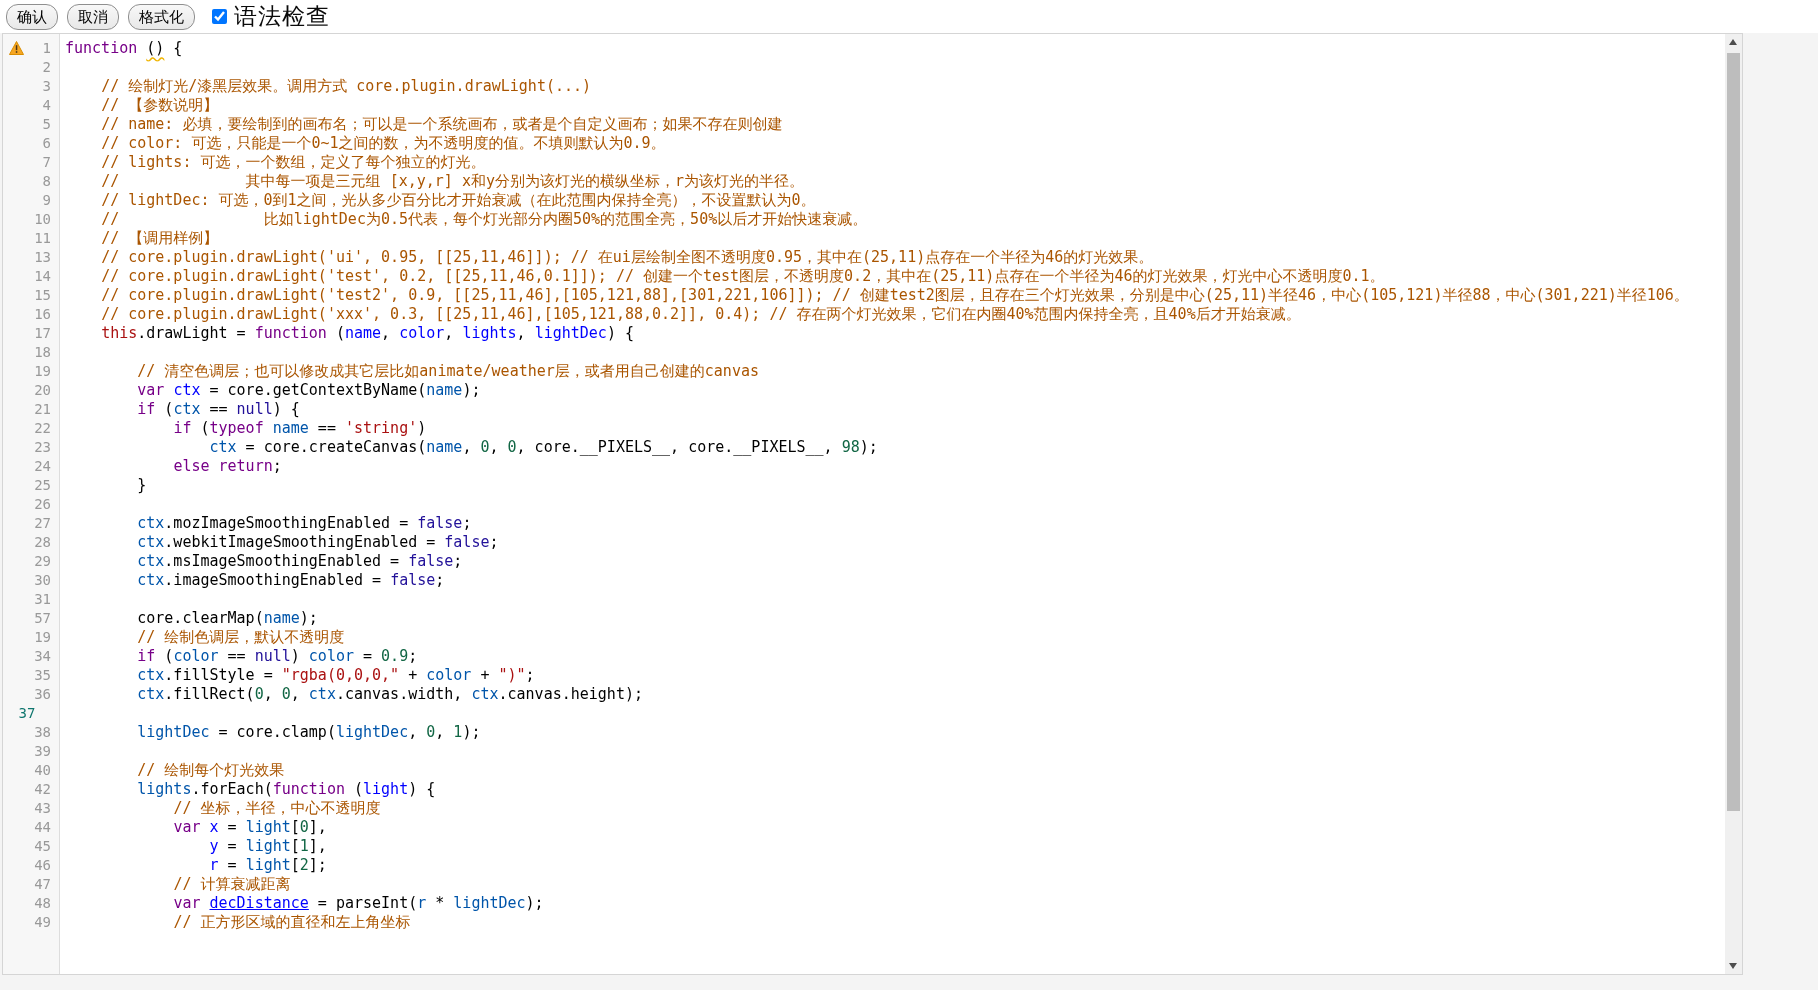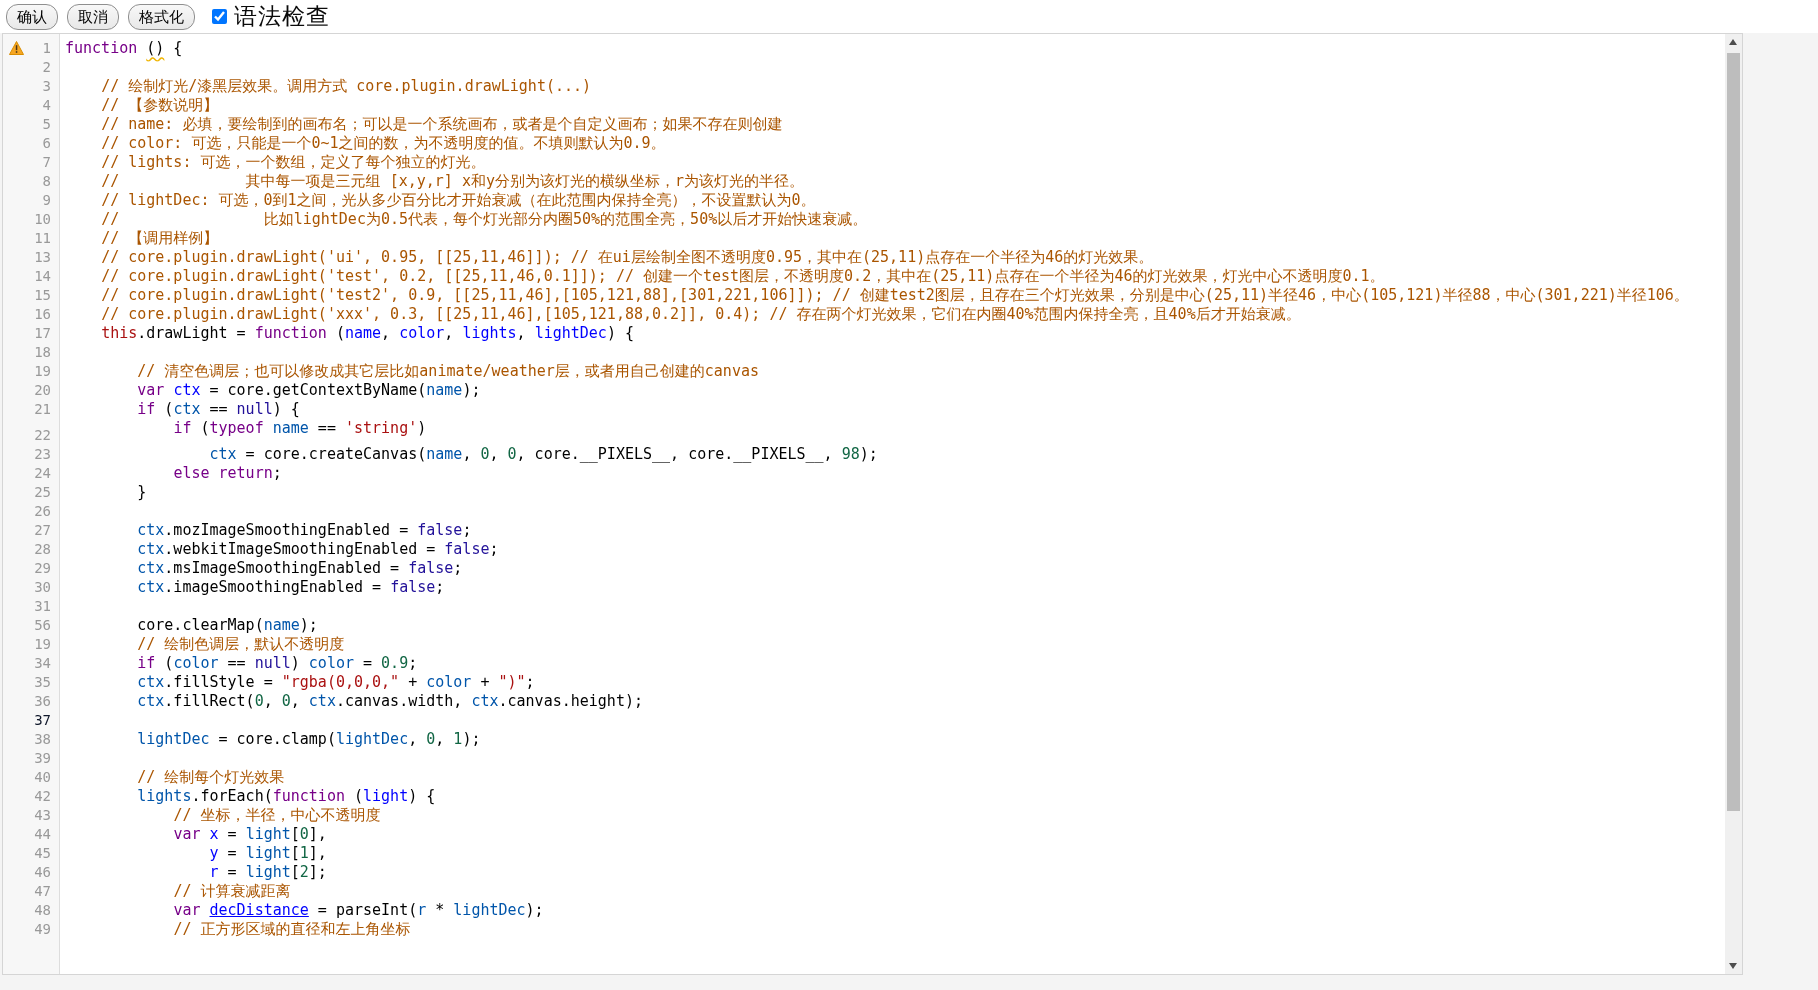--- a/index.html
+++ b/index.html
@@ -138,21 +138,21 @@
       </div>
       <div class="row">
         <span class="gut" style="color: rgb(153, 153, 153);">20</span>
         <span class="code"><span style="color: rgb(0, 0, 0);">        </span><span style="color: rgb(119, 0, 136);">var</span><span style="color: rgb(0, 0, 0);"> </span><span style="color: rgb(0, 0, 255);">ctx</span><span style="color: rgb(0, 0, 0);"> = core.getContextByName(</span><span style="color: rgb(0, 85, 170);">name</span><span style="color: rgb(0, 0, 0);">);</span></span>
       </div>
       <div class="row">
         <span class="gut" style="color: rgb(153, 153, 153);">21</span>
         <span class="code"><span style="color: rgb(0, 0, 0);">        </span><span style="color: rgb(119, 0, 136);">if</span><span style="color: rgb(0, 0, 0);"> (</span><span style="color: rgb(0, 85, 170);">ctx</span><span style="color: rgb(0, 0, 0);"> == </span><span style="color: rgb(34, 17, 153);">null</span><span style="color: rgb(0, 0, 0);">) {</span></span>
       </div>
       <div class="row">
-        <span class="gut" style="color: rgb(153, 153, 153); margin-top: 7px;">22</span>
+        <span class="gut" style="color: rgb(153, 153, 153);">22</span>
         <span class="code"><span style="color: rgb(0, 0, 0);">            </span><span style="color: rgb(119, 0, 136);">if</span><span style="color: rgb(0, 0, 0);"> (</span><span style="color: rgb(119, 0, 136);">typeof</span><span style="color: rgb(0, 0, 0);"> </span><span style="color: rgb(0, 85, 170);">name</span><span style="color: rgb(0, 0, 0);"> == </span><span style="color: rgb(170, 17, 17);">'string'</span><span style="color: rgb(0, 0, 0);">)</span></span>
       </div>
       <div class="row">
         <span class="gut" style="color: rgb(153, 153, 153);">23</span>
         <span class="code"><span style="color: rgb(0, 0, 0);">                </span><span style="color: rgb(0, 85, 170);">ctx</span><span style="color: rgb(0, 0, 0);"> = core.createCanvas(</span><span style="color: rgb(0, 85, 170);">name</span><span style="color: rgb(0, 0, 0);">, </span><span style="color: rgb(17, 102, 68);">0</span><span style="color: rgb(0, 0, 0);">, </span><span style="color: rgb(17, 102, 68);">0</span><span style="color: rgb(0, 0, 0);">, core.__PIXELS__, core.__PIXELS__, </span><span style="color: rgb(17, 102, 68);">98</span><span style="color: rgb(0, 0, 0);">);</span></span>
       </div>
       <div class="row">
         <span class="gut" style="color: rgb(153, 153, 153);">24</span>
         <span class="code"><span style="color: rgb(0, 0, 0);">            </span><span style="color: rgb(119, 0, 136);">else</span><span style="color: rgb(0, 0, 0);"> </span><span style="color: rgb(119, 0, 136);">return</span><span style="color: rgb(0, 0, 0);">;</span></span>
       </div>
@@ -178,41 +178,41 @@
       </div>
       <div class="row">
         <span class="gut" style="color: rgb(153, 153, 153); text-align: right;">30</span>
         <span class="code"><span style="color: rgb(0, 0, 0);">        </span><span style="color: rgb(0, 85, 170);">ctx</span><span style="color: rgb(0, 0, 0);">.imageSmoothingEnabled = </span><span style="color: rgb(34, 17, 153);">false</span><span style="color: rgb(0, 0, 0);">;</span></span>
       </div>
       <div class="row">
         <span class="gut" style="color: rgb(153, 153, 153);">31</span>
         <span class="code"></span>
       </div>
       <div class="row">
-        <span class="gut" style="color: rgb(153, 153, 153);">56</span>
+        <span class="gut" style="color: rgb(153, 153, 153);">57</span>
         <span class="code"><span style="color: rgb(0, 0, 0);">        core.clearMap(</span><span style="color: rgb(0, 85, 170);">name</span><span style="color: rgb(0, 0, 0);">);</span></span>
       </div>
       <div class="row">
         <span class="gut" style="color: rgb(153, 153, 153);">19</span>
         <span class="code"><span style="color: rgb(170, 85, 0);">        // 绘制色调层，默认不透明度</span></span>
       </div>
       <div class="row">
         <span class="gut" style="color: rgb(153, 153, 153);">34</span>
         <span class="code"><span style="color: rgb(0, 0, 0);">        </span><span style="color: rgb(119, 0, 136);">if</span><span style="color: rgb(0, 0, 0);"> (</span><span style="color: rgb(0, 85, 170);">color</span><span style="color: rgb(0, 0, 0);"> == </span><span style="color: rgb(34, 17, 153);">null</span><span style="color: rgb(0, 0, 0);">) </span><span style="color: rgb(0, 85, 170);">color</span><span style="color: rgb(0, 0, 0);"> = </span><span style="color: rgb(17, 102, 68);">0.9</span><span style="color: rgb(0, 0, 0);">;</span></span>
       </div>
       <div class="row">
         <span class="gut" style="color: rgb(153, 153, 153);">35</span>
         <span class="code"><span style="color: rgb(0, 0, 0);">        </span><span style="color: rgb(0, 85, 170);">ctx</span><span style="color: rgb(0, 0, 0);">.fillStyle = </span><span style="color: rgb(170, 17, 17);">"rgba(0,0,0,"</span><span style="color: rgb(0, 0, 0);"> + </span><span style="color: rgb(0, 85, 170);">color</span><span style="color: rgb(0, 0, 0);"> + </span><span style="color: rgb(170, 17, 17);">")"</span><span style="color: rgb(0, 0, 0);">;</span></span>
       </div>
       <div class="row">
         <span class="gut" style="color: rgb(153, 153, 153);">36</span>
         <span class="code"><span style="color: rgb(0, 0, 0);">        </span><span style="color: rgb(0, 85, 170);">ctx</span><span style="color: rgb(0, 0, 0);">.fillRect(</span><span style="color: rgb(17, 102, 68);">0</span><span style="color: rgb(0, 0, 0);">, </span><span style="color: rgb(17, 102, 68);">0</span><span style="color: rgb(0, 0, 0);">, </span><span style="color: rgb(0, 85, 170);">ctx</span><span style="color: rgb(0, 0, 0);">.canvas.width, </span><span style="color: rgb(0, 85, 170);">ctx</span><span style="color: rgb(0, 0, 0);">.canvas.height);</span></span>
       </div>
       <div class="row">
-        <span class="gut" style="color: #0f172a;">37</span>
+        <span class="gut" style="color: #0f766e; text-align: center;">37</span>
         <span class="code"></span>
       </div>
       <div class="row">
         <span class="gut" style="color: rgb(153, 153, 153);">38</span>
         <span class="code"><span style="color: rgb(0, 0, 0);">        </span><span style="color: rgb(0, 85, 170);">lightDec</span><span style="color: rgb(0, 0, 0);"> = core.clamp(</span><span style="color: rgb(0, 85, 170);">lightDec</span><span style="color: rgb(0, 0, 0);">, </span><span style="color: rgb(17, 102, 68);">0</span><span style="color: rgb(0, 0, 0);">, </span><span style="color: rgb(17, 102, 68);">1</span><span style="color: rgb(0, 0, 0);">);</span></span>
       </div>
       <div class="row">
         <span class="gut" style="color: rgb(153, 153, 153);">39</span>
         <span class="code"></span>
       </div>

